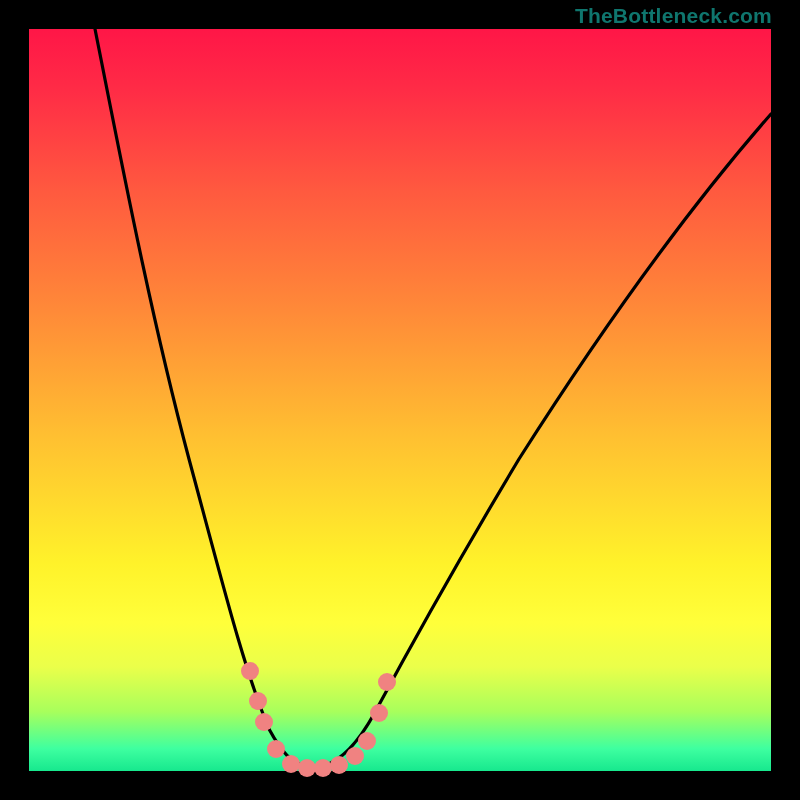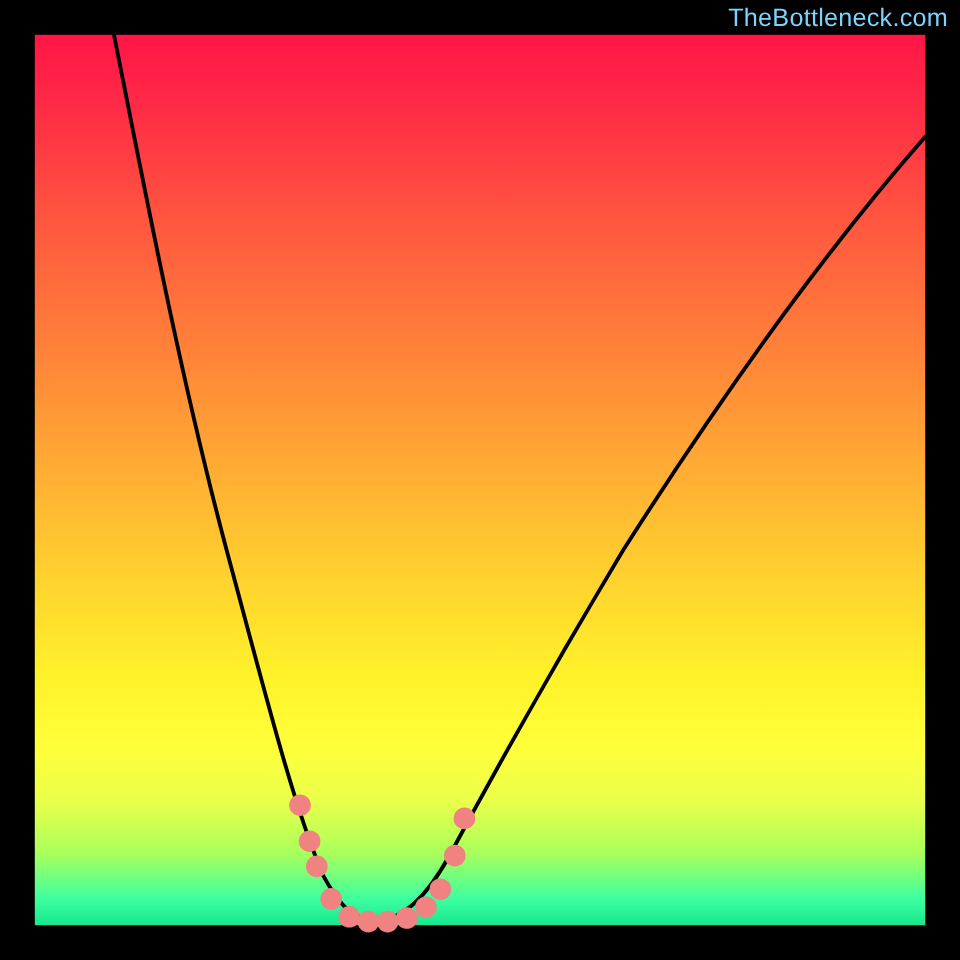--- a/index.html
+++ b/index.html
@@ -36,25 +36,25 @@
       #ffff3a 80%,
       #eaff4a 86%,
       #a8ff5c 92%,
       #3effa0 97%,
       #17e88e 100%
     );
   }
   .watermark {
     position: absolute;
     top: 4px;
-    right: 10px;
-    color: #7dd3fc;
+    right: 28px;
+    color: #0f766e;
     font-size: 21px;
     letter-spacing: 0.2px;
-    font-weight: 400;
+    font-weight: 700;
   }
   svg.curve {
     position: absolute;
     left: 0;
     top: 0;
     width: 742px;
     height: 742px;
     overflow: visible;
   }
 </style>

